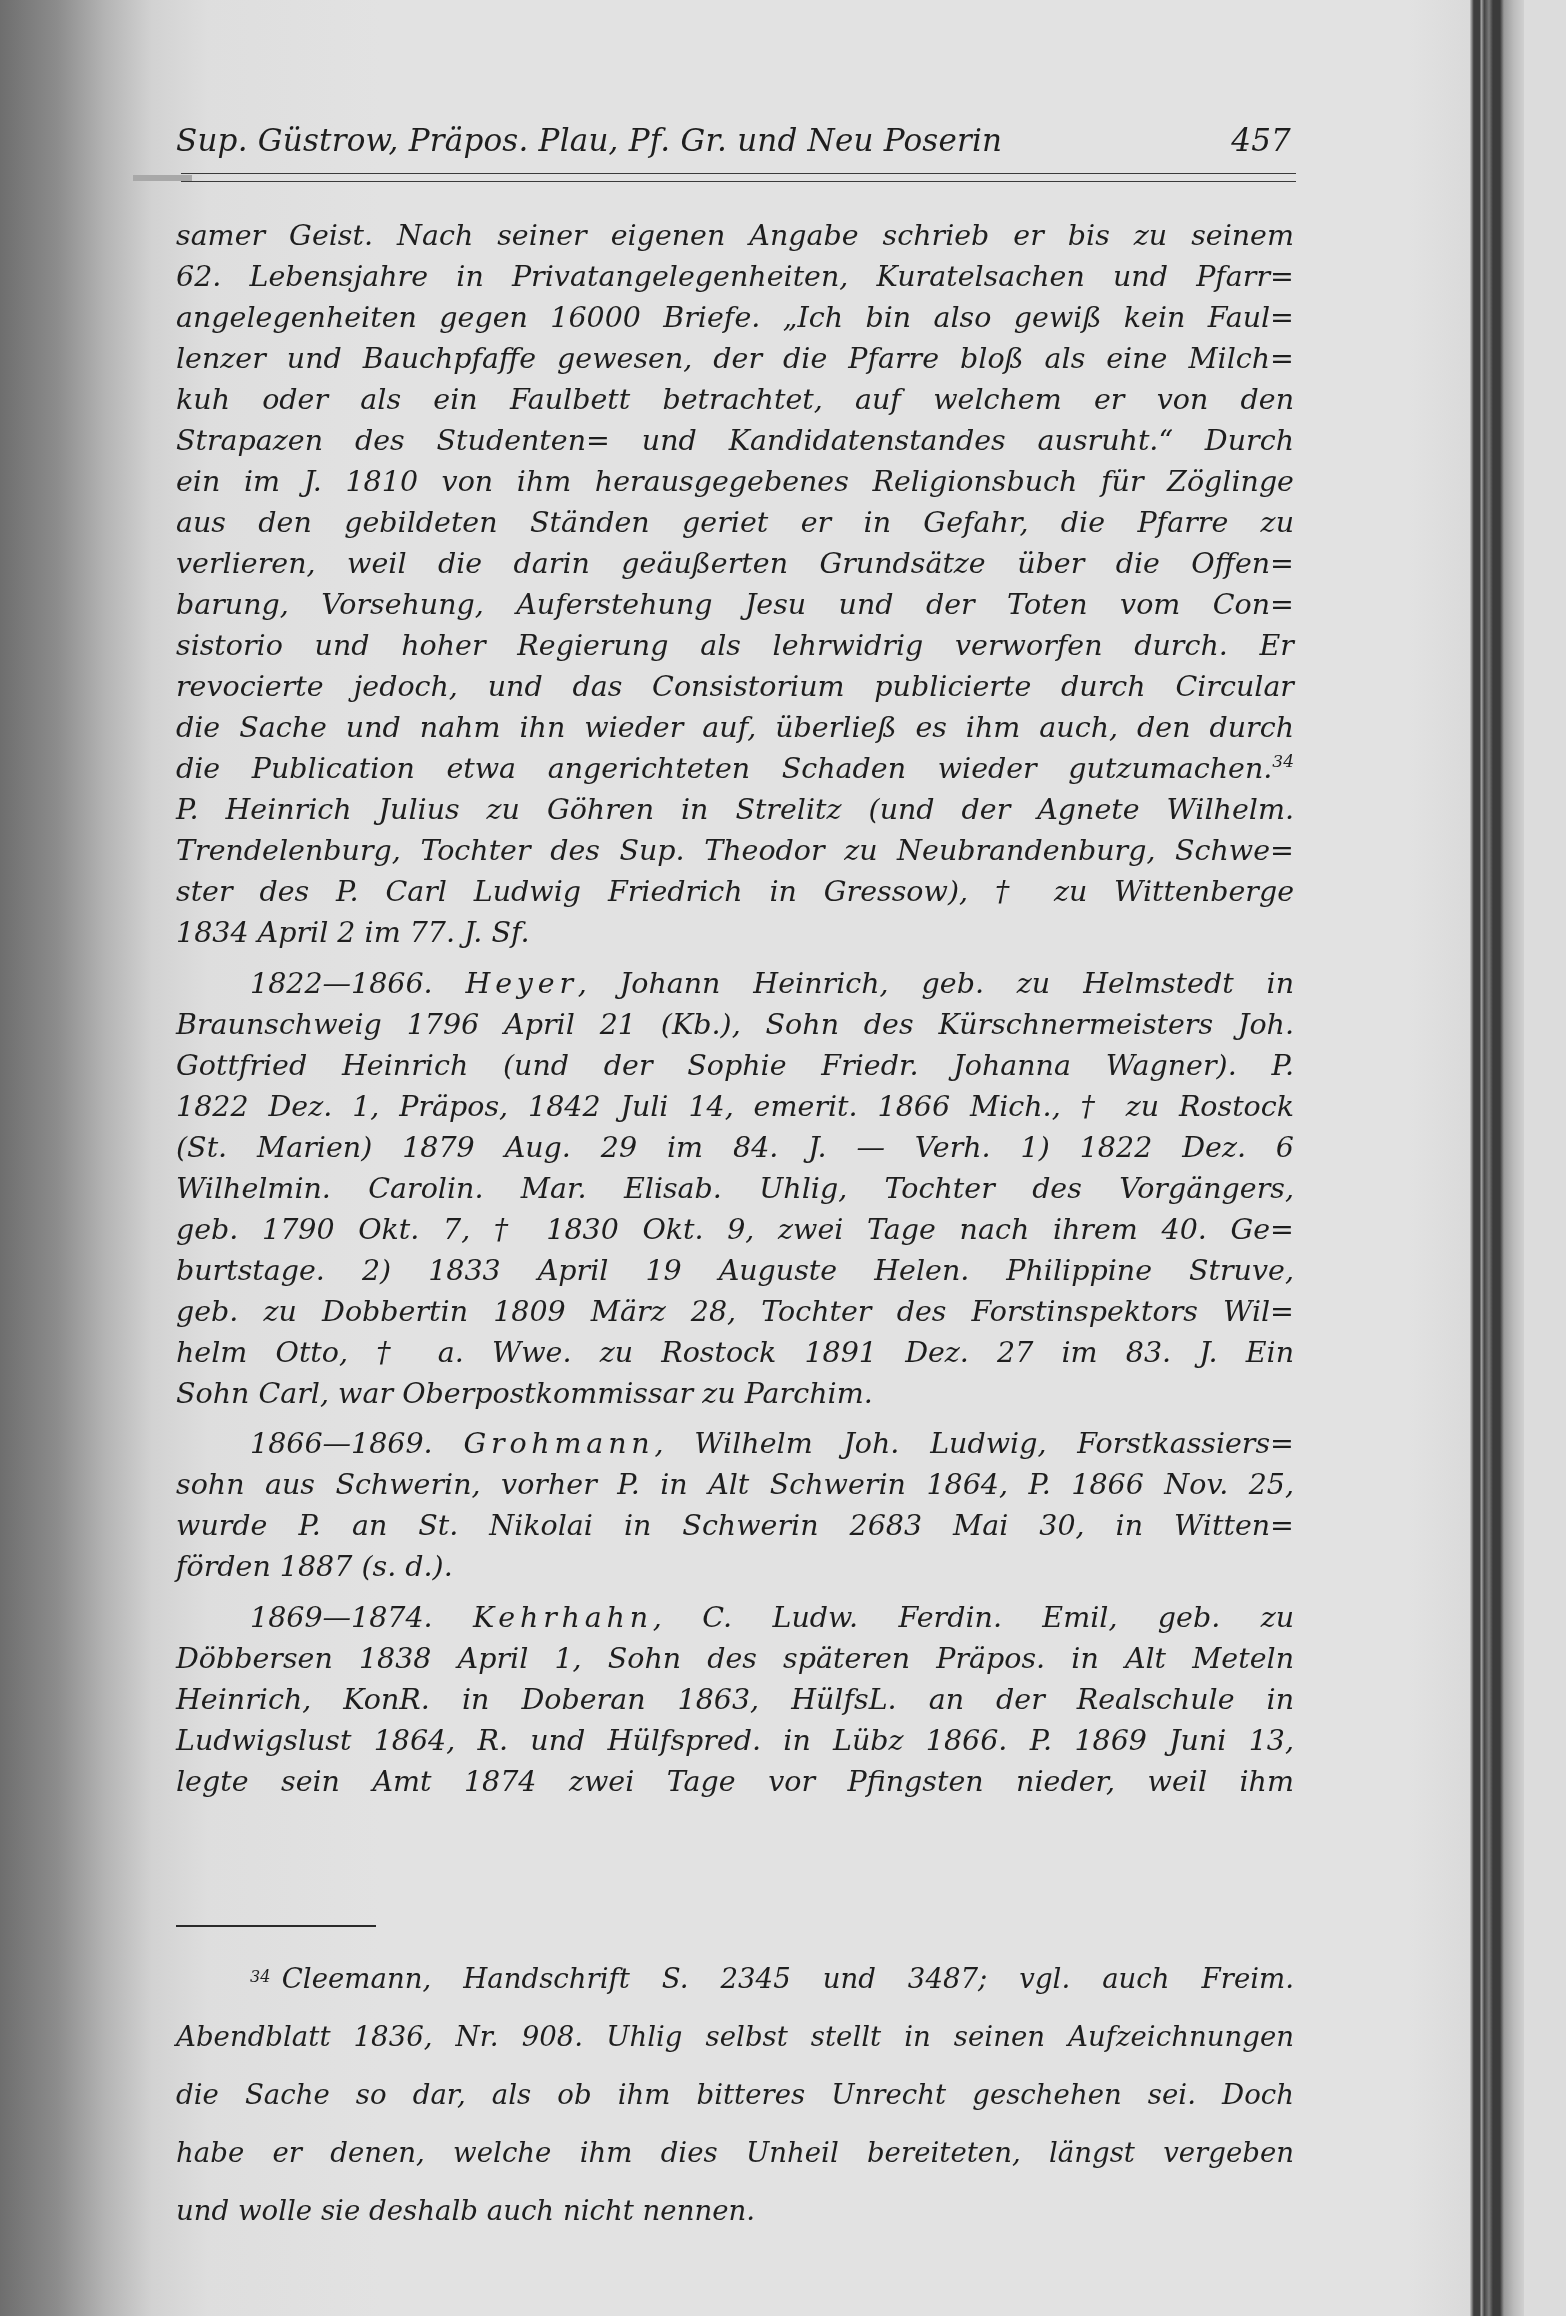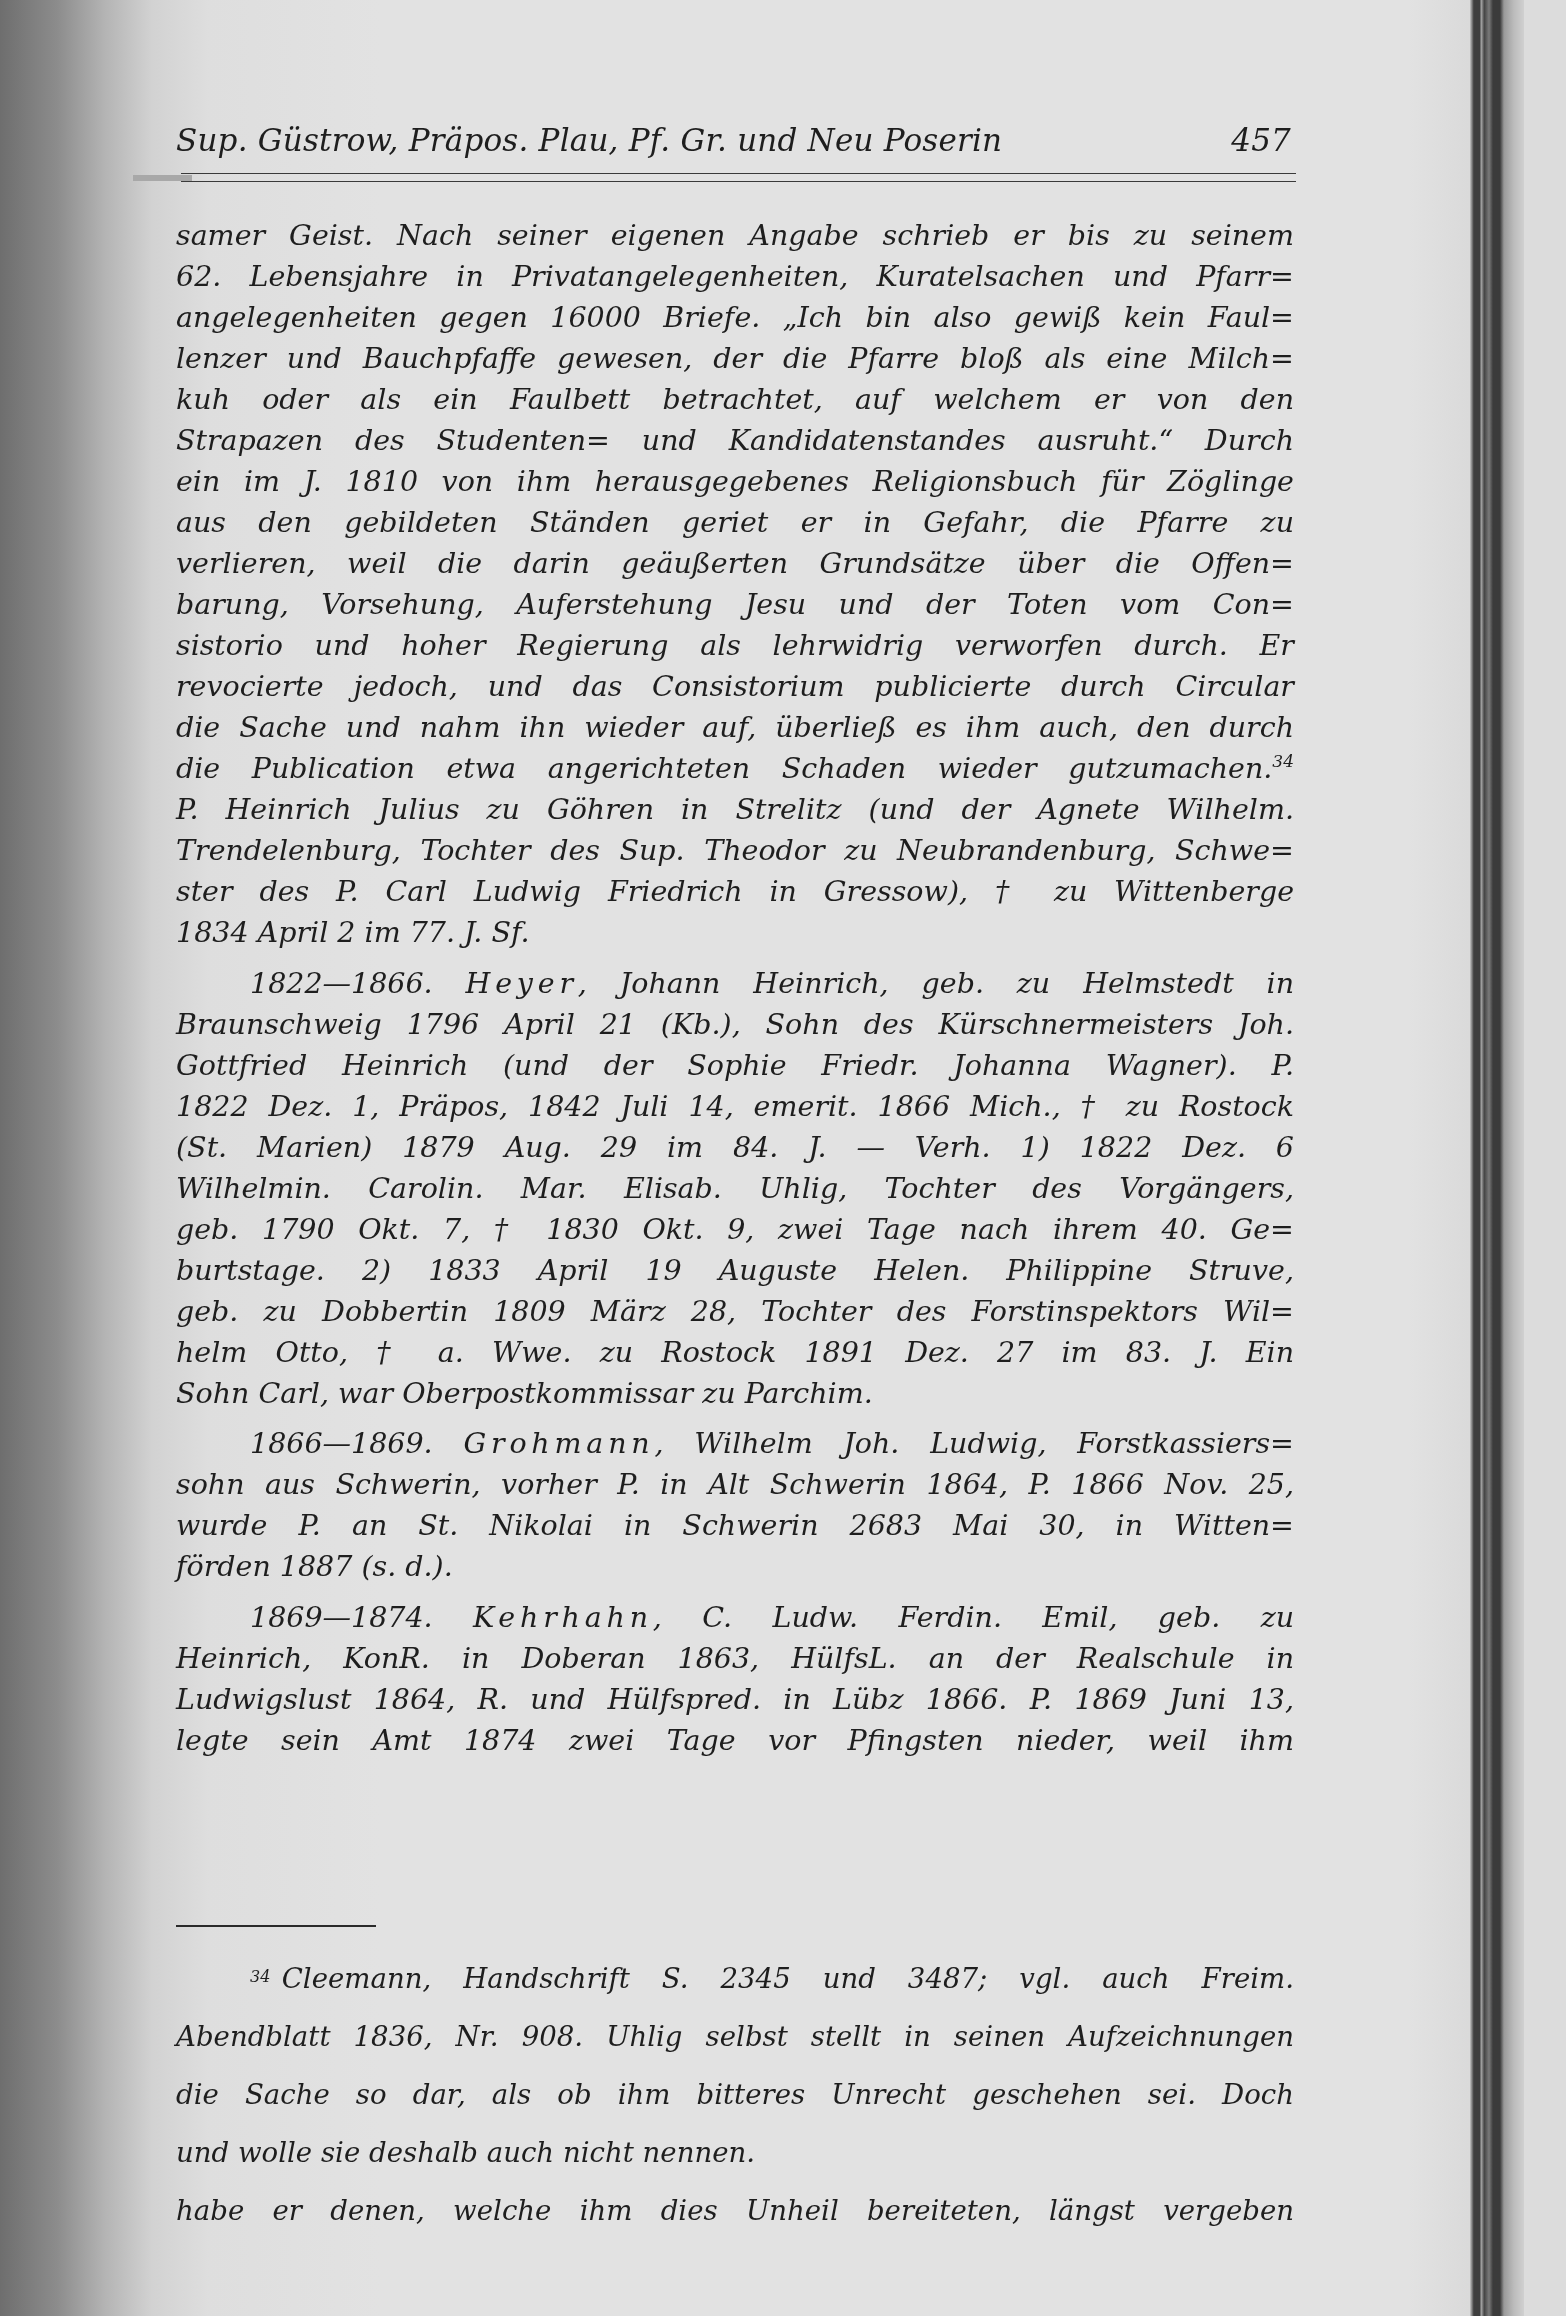--- a/index.html
+++ b/index.html
@@ -147,33 +147,34 @@
     <p>
       <span class="line indent"><span>1866—1869.</span> <span class="spaced">Grohmann</span><span>, Wilhelm Joh. Ludwig, Forstkassiers=</span></span>
       <span class="line">sohn aus Schwerin, vorher P. in Alt Schwerin 1864, P. 1866 Nov. 25,</span>
       <span class="line">wurde P. an St. Nikolai in Schwerin 2683 Mai 30, in Witten=</span>
       <span class="line last">förden 1887 (s. d.).</span>
     </p>
     <div class="gap"></div>
 
     <p>
       <span class="line indent"><span>1869—1874.</span> <span class="spaced">Kehrhahn</span><span>, C. Ludw. Ferdin. Emil, geb. zu</span></span>
+      <span class="line">Döbbersen 1838 April 1, Sohn des späteren Präpos. in Alt Meteln</span>
       <span class="line">Heinrich, KonR. in Doberan 1863, HülfsL. an der Realschule in</span>
       <span class="line">Ludwigslust 1864, R. und Hülfspred. in Lübz 1866. P. 1869 Juni 13,</span>
       <span class="line">legte sein Amt 1874 zwei Tage vor Pfingsten nieder, weil ihm</span>
     </p>
   </div>
 
   <div class="fn-rule"></div>
 
   <div class="footnotes">
     <p style="margin:0">
       <span class="line indent"><span class="fn-mark">34</span><span>Cleemann, Handschrift S. 2345 und 3487; vgl. auch Freim.</span></span>
       <span class="line">Abendblatt 1836, Nr. 908. Uhlig selbst stellt in seinen Aufzeichnungen</span>
       <span class="line">die Sache so dar, als ob ihm bitteres Unrecht geschehen sei. Doch</span>
+      <span class="line">habe er denen, welche ihm dies Unheil bereiteten, längst vergeben</span>
       <span class="line last">und wolle sie deshalb auch nicht nennen.</span>
-      <span class="line">habe er denen, welche ihm dies Unheil bereiteten, längst vergeben</span>
     </p>
   </div>
 
   <div class="binding"></div>
 </div>
 
 
 </body></html>

